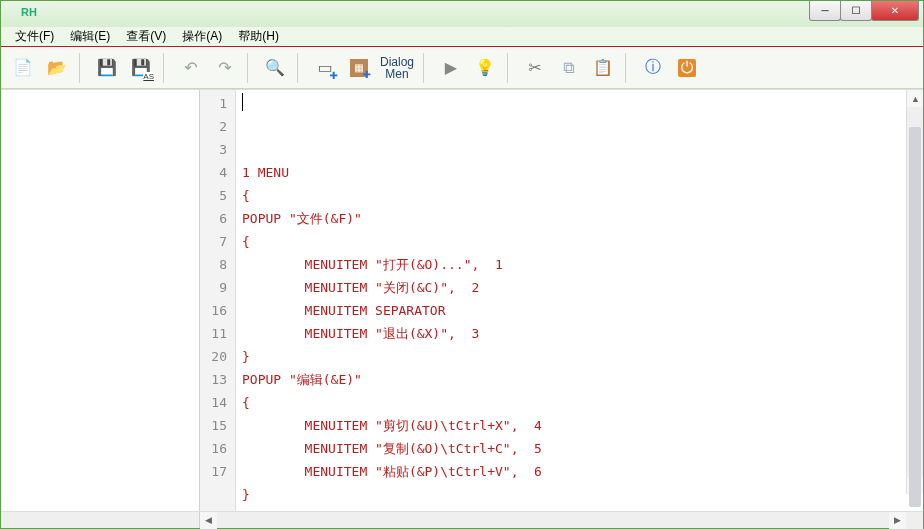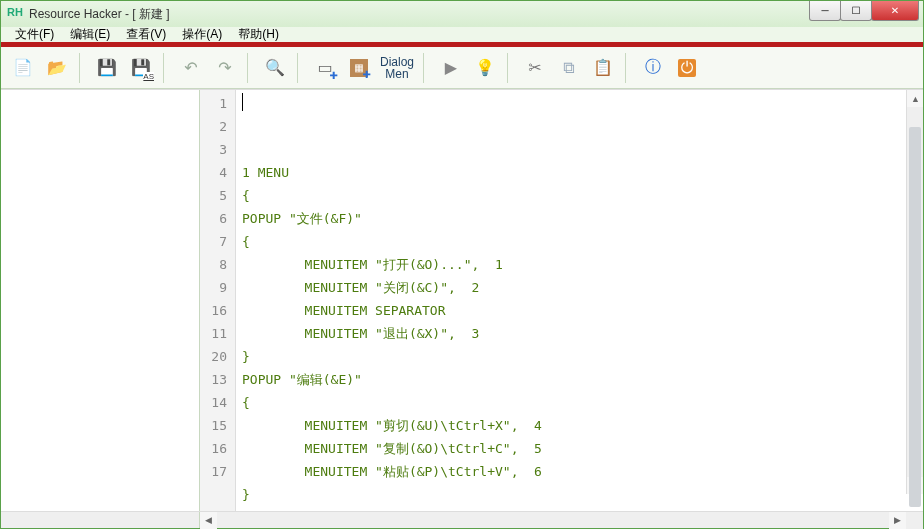--- a/index.html
+++ b/index.html
@@ -1,54 +1,53 @@
 <!DOCTYPE html>
 <html><head>
 <meta charset="utf-8">
 <style>
   * { box-sizing: border-box; margin: 0; padding: 0; }
   body { font-family: "Microsoft YaHei", "Segoe UI", Tahoma, sans-serif; font-size: 12px; background: #fff; width: 924px; height: 529px; overflow: hidden; }
   .window { width: 924px; height: 529px; border: 1px solid #5aa14a; background: #fff; display: flex; flex-direction: column; position: relative; }
-  .titlebar { background: linear-gradient(to bottom, #eaf6e6, #d7edd0); height: 26px; display: flex; align-items: center; padding-left: 6px; position: relative; }
+  .titlebar { background: linear-gradient(to bottom, #eaf6e6, #d7edd0); height: 26px; display: flex; align-items: center; padding-left: 20px; position: relative; }
   .titlebar .icon { width: 16px; height: 16px; margin-right: 6px; font-weight: bold; color: #2a7; font-size: 11px; }
   .titlebar .title { color: #333; font-size: 12px; }
   .win-buttons { position: absolute; right: 4px; top: -0px; display: flex; }
   .win-btn { width: 32px; height: 20px; border: 1px solid #888; border-top: none; border-radius: 0 0 3px 3px; margin-left: -1px; display: flex; align-items: center; justify-content: center; font-size: 10px; background: linear-gradient(#f8f8f8,#e0e0e0); }
   .win-btn.close { width: 48px; background: linear-gradient(#e77,#c33); color: #fff; }
-  .menubar { background: #eef7ea; height: 20px; display: flex; align-items: center; padding-left: 6px; gap: 0; border-bottom: 5px solid #b91c1c; }
+  .menubar { background: #eef7ea; height: 20px; display: flex; align-items: center; padding-left: 6px; gap: 0; border-bottom: 1px solid #b91c1c; }
   .menubar .mitem { padding: 2px 8px; font-size: 12px; color: #000; }
   .toolbar { background: #f6f9f3; height: 42px; display: flex; align-items: center; padding-left: 6px; gap: 0; border-bottom: 1px solid #c8d8c0; }
   .tbtn { width: 32px; height: 32px; border: 1px solid transparent; border-radius: 3px; display: flex; align-items: center; justify-content: center; margin-right: 2px; }
   .tbtn .ic { width: 22px; height: 22px; display: flex; align-items: center; justify-content: center; font-size: 16px; }
   .tsep { width: 8px; height: 30px; border-left: 1px solid #c8d8c0; margin: 0 4px; }
   .tbtn.textbtn { width: 40px; font-size: 12px; color: #246; line-height: 1; text-align: center; }
   .content { flex: 1; display: flex; border-top: 1px solid #ddd; overflow: hidden; }
   .sidebar { width: 199px; background: #fff; border-right: 1px solid #c8d8c0; }
   .editor-wrap { flex: 1; display: flex; position: relative; overflow: hidden; }
   .gutter { width: 36px; background: #f3f3f3; border-right: 1px solid #ddd; text-align: right; padding: 2px 8px 2px 0; color: #888; font-family: Consolas, monospace; font-size: 13px; line-height: 23px; }
-  .code { flex: 1; background: #fff; padding: 2px 6px; color: #4d7c0f; font-family: Consolas, "Microsoft YaHei", monospace; font-size: 13px; line-height: 23px; white-space: pre; overflow: auto; position: relative; }
+  .code { flex: 1; background: #fff; padding: 2px 6px; color: #b91c1c; font-family: Consolas, "Microsoft YaHei", monospace; font-size: 13px; line-height: 23px; white-space: pre; overflow: auto; position: relative; }
   .code .line { height: 23px; }
   .cursor { position: absolute; left: 6px; top: 3px; width: 1px; height: 18px; background: #000; }
   .sb-v { position: absolute; right: 0; top: 0; bottom: 17px; width: 17px; background: #efefef; border-left: 1px solid #ddd; display:flex; flex-direction:column; }
   .sb-h-row { height: 17px; background: #efefef; border-top: 1px solid #ddd; display:flex; align-items:center; }
   .sb-h-row .spacer { width: 199px; border-right:1px solid #c8d8c0; height:100%; }
   .sb-h-row .track { flex:1; height:100%; position:relative; }
   .sb-arrow { width:17px; height:17px; display:flex; align-items:center; justify-content:center; color:#666; font-size:9px; background:#f6f6f6; }
   .sb-thumb-v { position:absolute; left:2px; right:2px; top:20px; height:380px; background:#d0d4d8; border-radius:2px; }
   .statusbar { height: 22px; background: #eef7ea; border-top: 1px solid #c8d8c0; display: flex; align-items: center; padding-left: 260px; font-size: 12px; color: #333; }
   .fld { font-family: Consolas, monospace; }
 </style>
 </head>
 <body>
 
 <div class="window">
 
   <div class="titlebar">
     <span class="icon">RH</span>
-    <span class="title">Resource Hacker - [ 新建 ]</span>
     <div class="win-buttons">
       <div class="win-btn">─</div>
       <div class="win-btn">☐</div>
       <div class="win-btn close">✕</div>
     </div>
   </div>
 
   <div class="menubar">
     <span class="mitem">文件(F)</span>
     <span class="mitem">编辑(E)</span>

